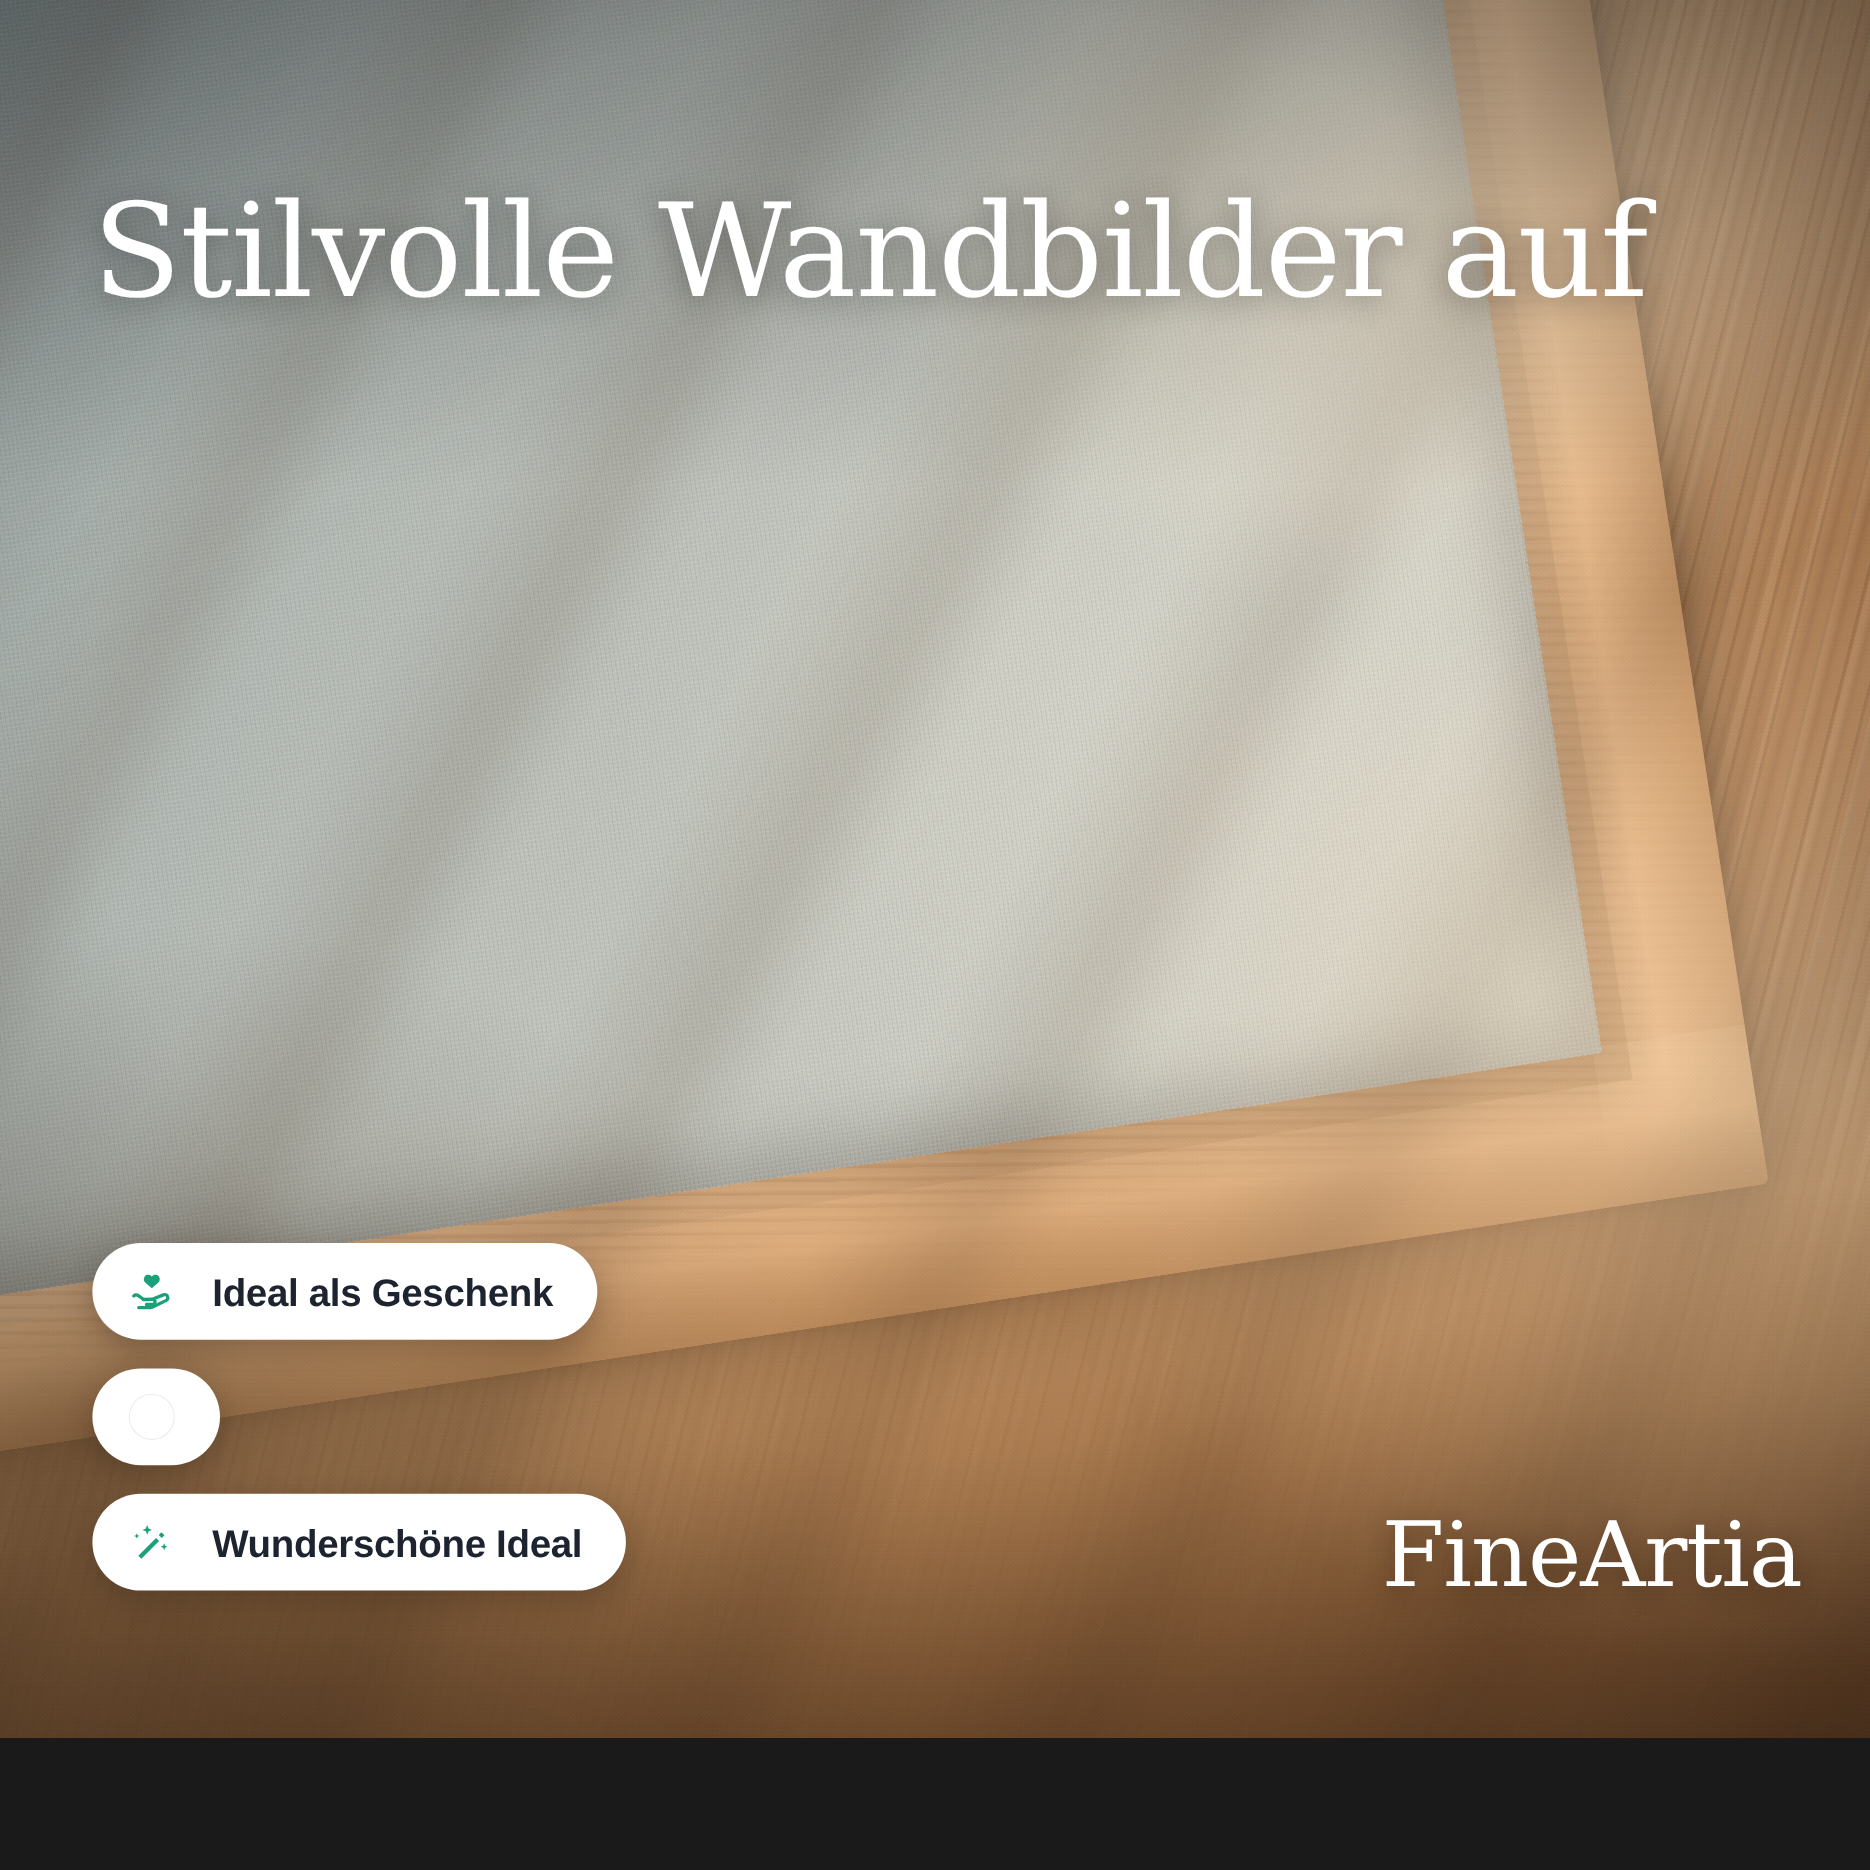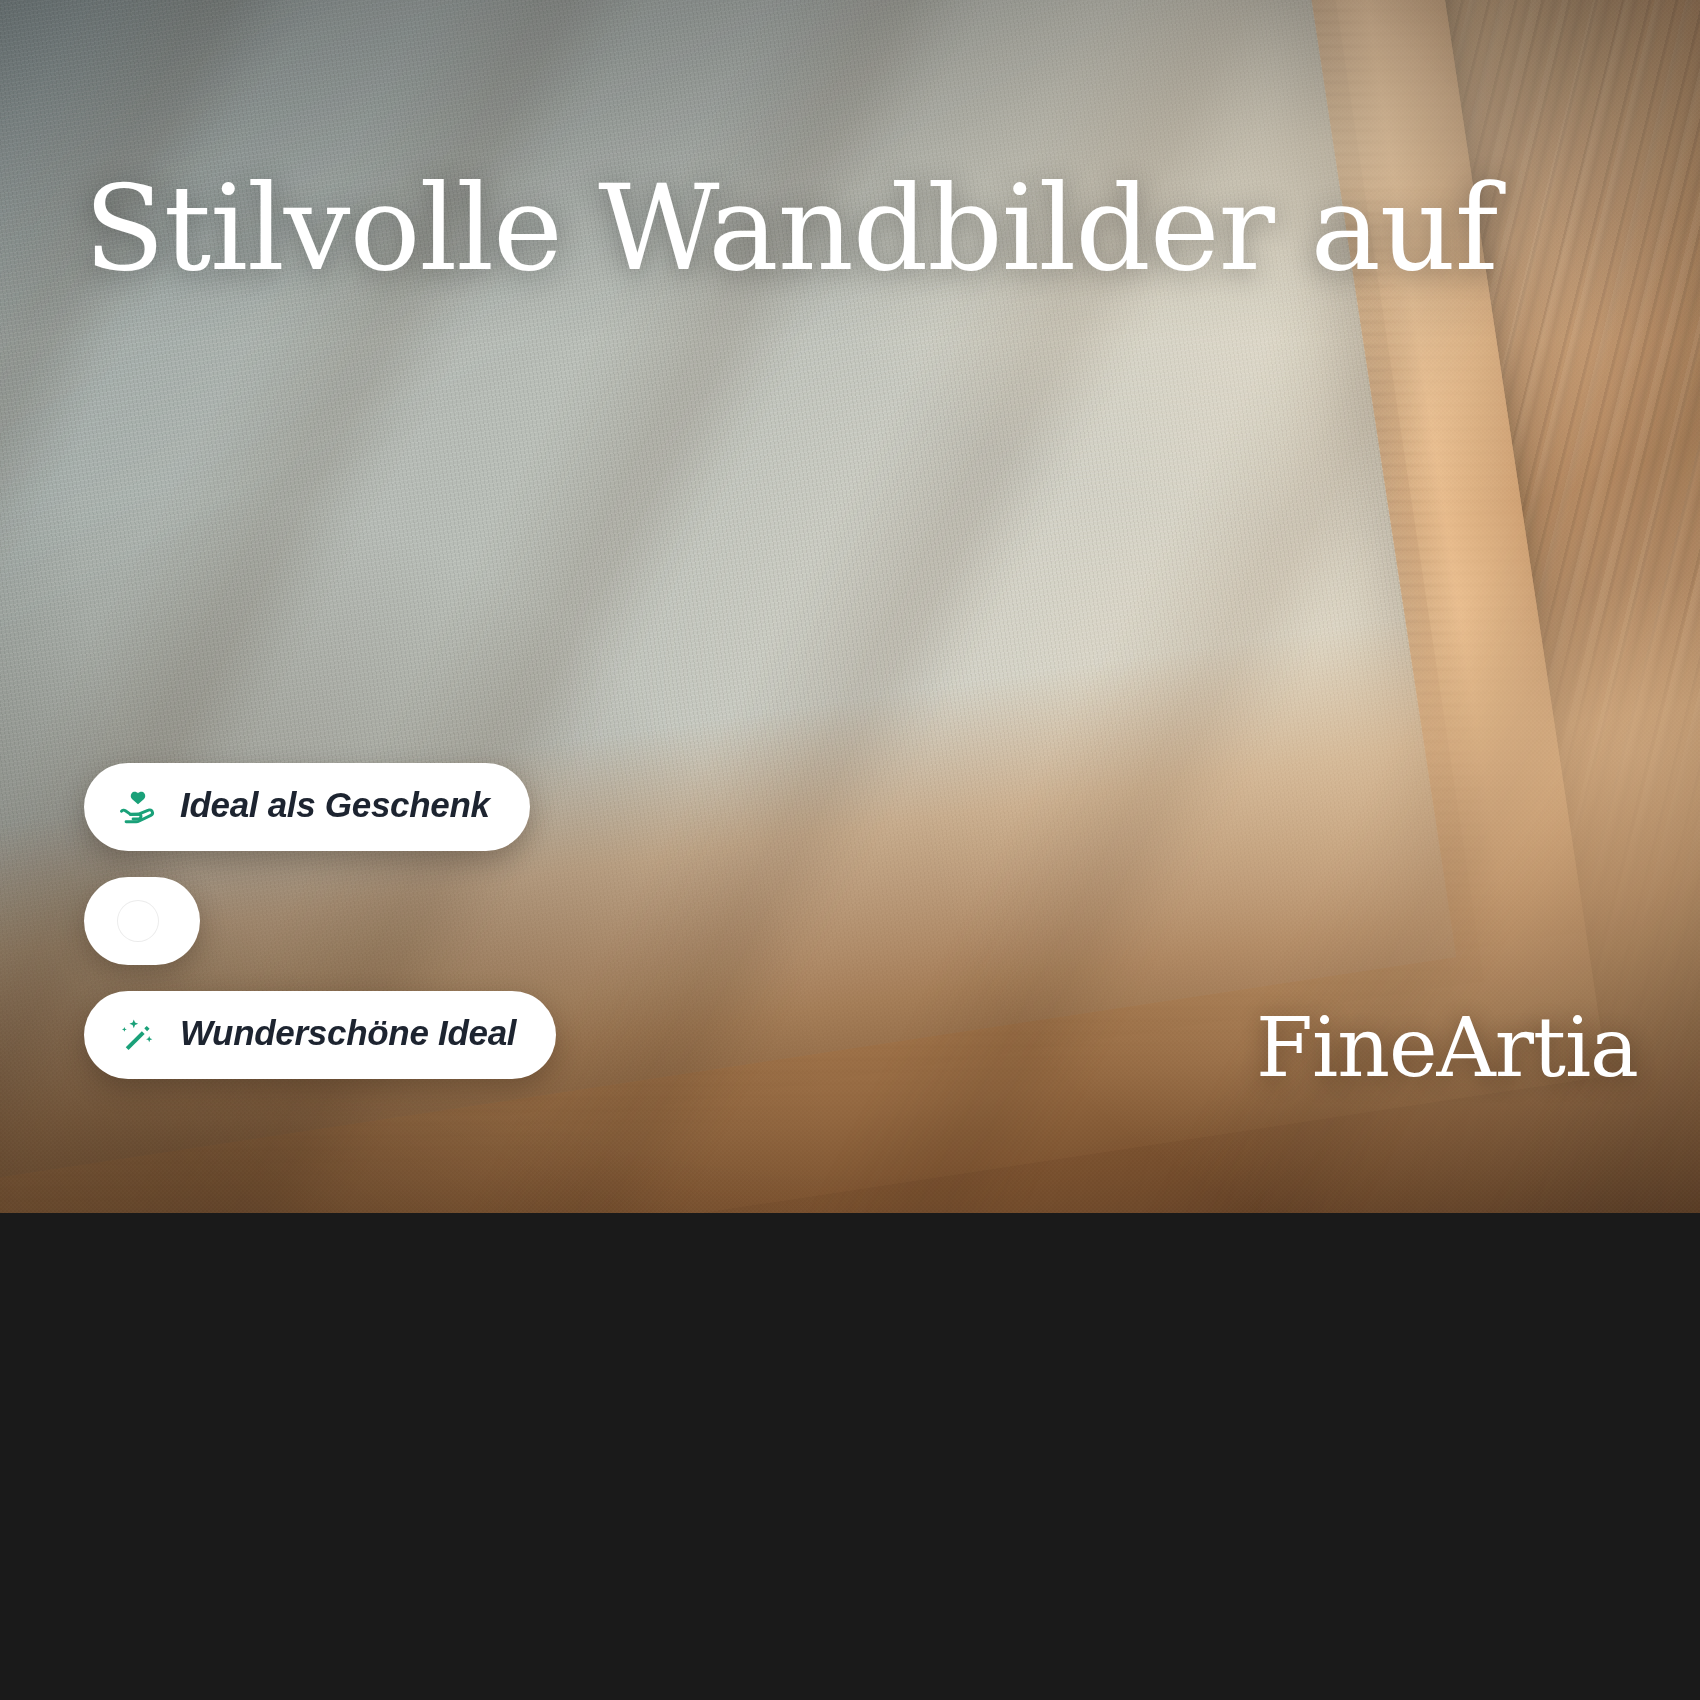--- a/index.html
+++ b/index.html
@@ -4,21 +4,21 @@
 <title>FineArtia</title>
 <style>
   html, body {
     margin: 0;
     padding: 0;
     background: #1a1a1a;
   }
   .stage {
     position: relative;
     width: 1700px;
-    height: 1213px;
+    height: 1580px;
     overflow: hidden;
     font-family: "Liberation Sans", sans-serif;
     background: #6d28d9;
   }
 
   
   .photo {
     position: absolute;
     inset: 0;
     overflow: hidden;
@@ -237,27 +237,26 @@
   
   .pills {
     position: absolute;
     left: 84px;
     bottom: 108px;
     width: 1100px;
   }
   .pill-row { display: flex; gap: 26px; margin-bottom: 26px; }
   .pill {
     display: inline-flex;
-    align-items: flex-start;
-    gap: 20px;
+    align-items: flex-end;
+    gap: 33px;
     background: #ffffff;
     border-radius: 999px;
     padding: 22px 40px 22px 32px;
     box-shadow: 0 10px 26px rgba(40,26,14,0.28);
-    font-style: italic;
   }
   .pill-label {
     font-size: 35px;
     font-weight: bold;
     color: #1d2430;
     white-space: nowrap;
     letter-spacing: -0.3px;
   }
   .pill-icon {
     width: 44px;

